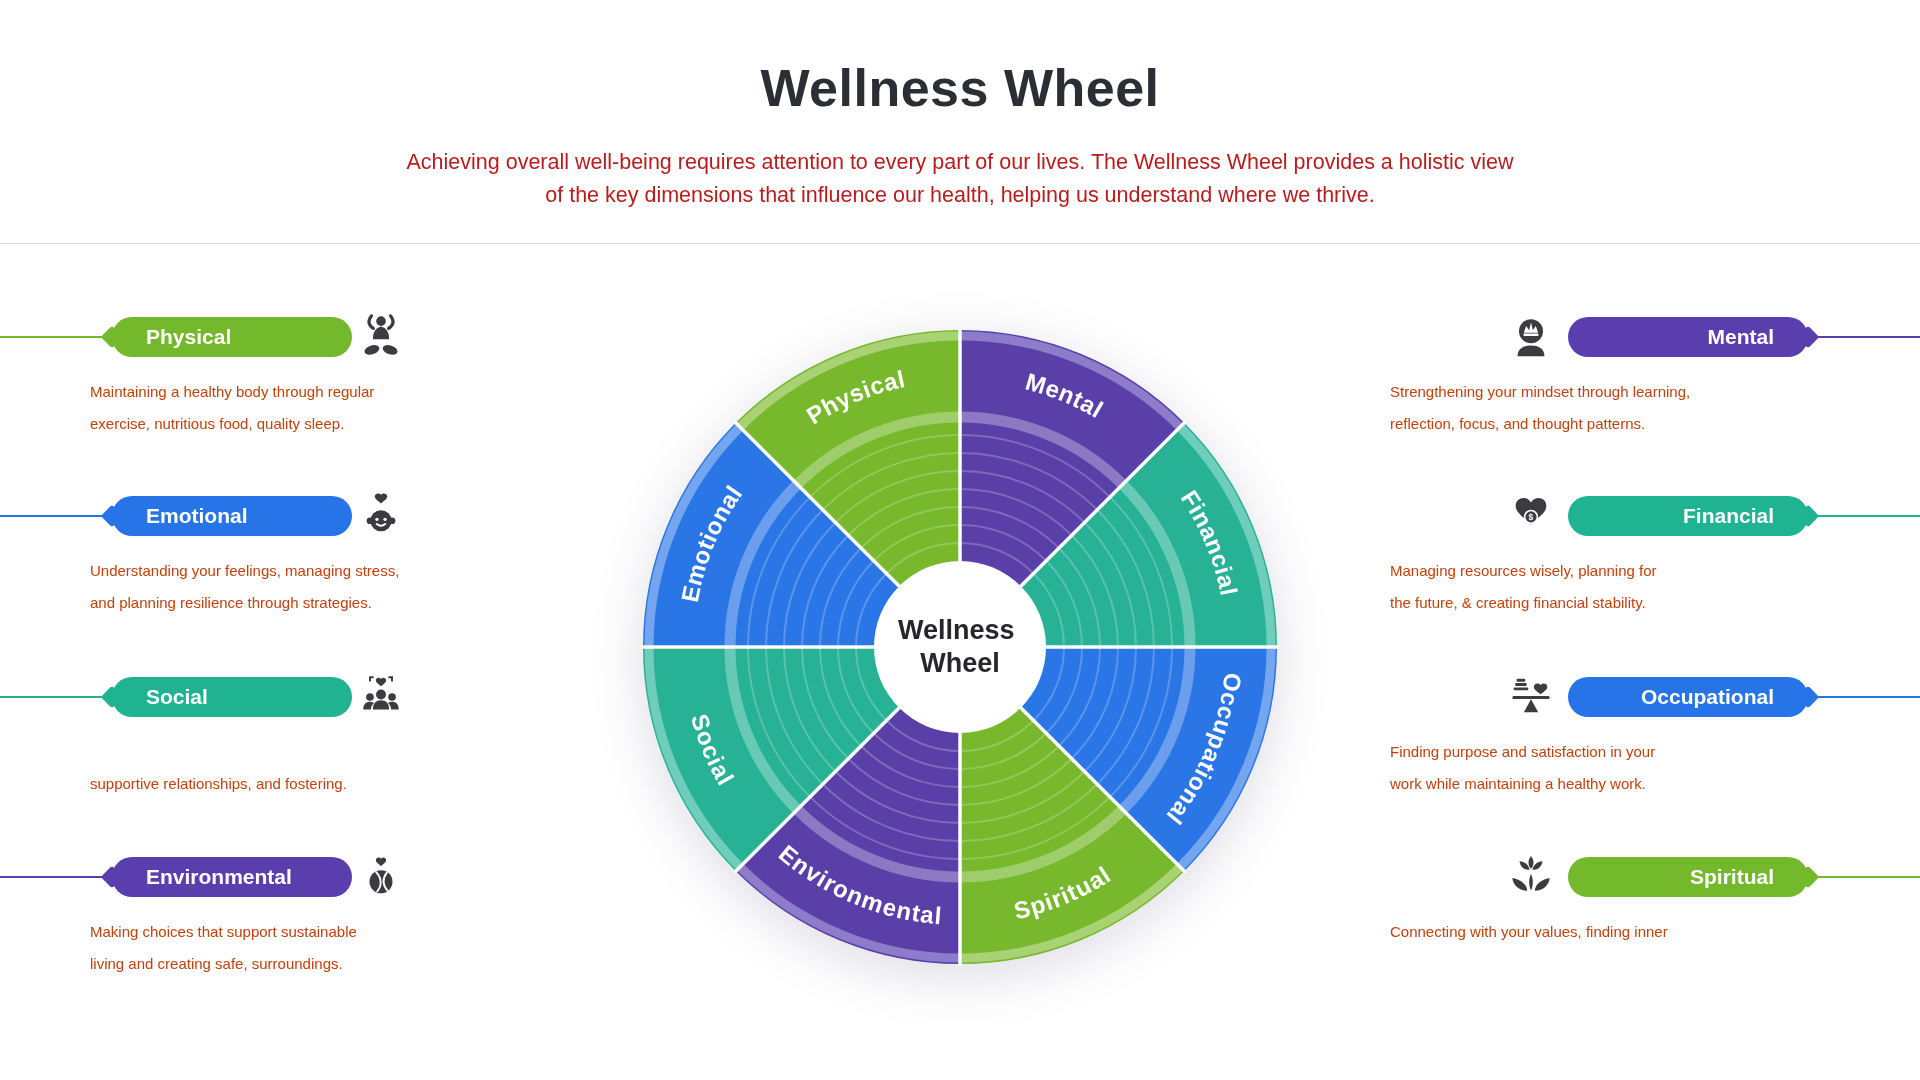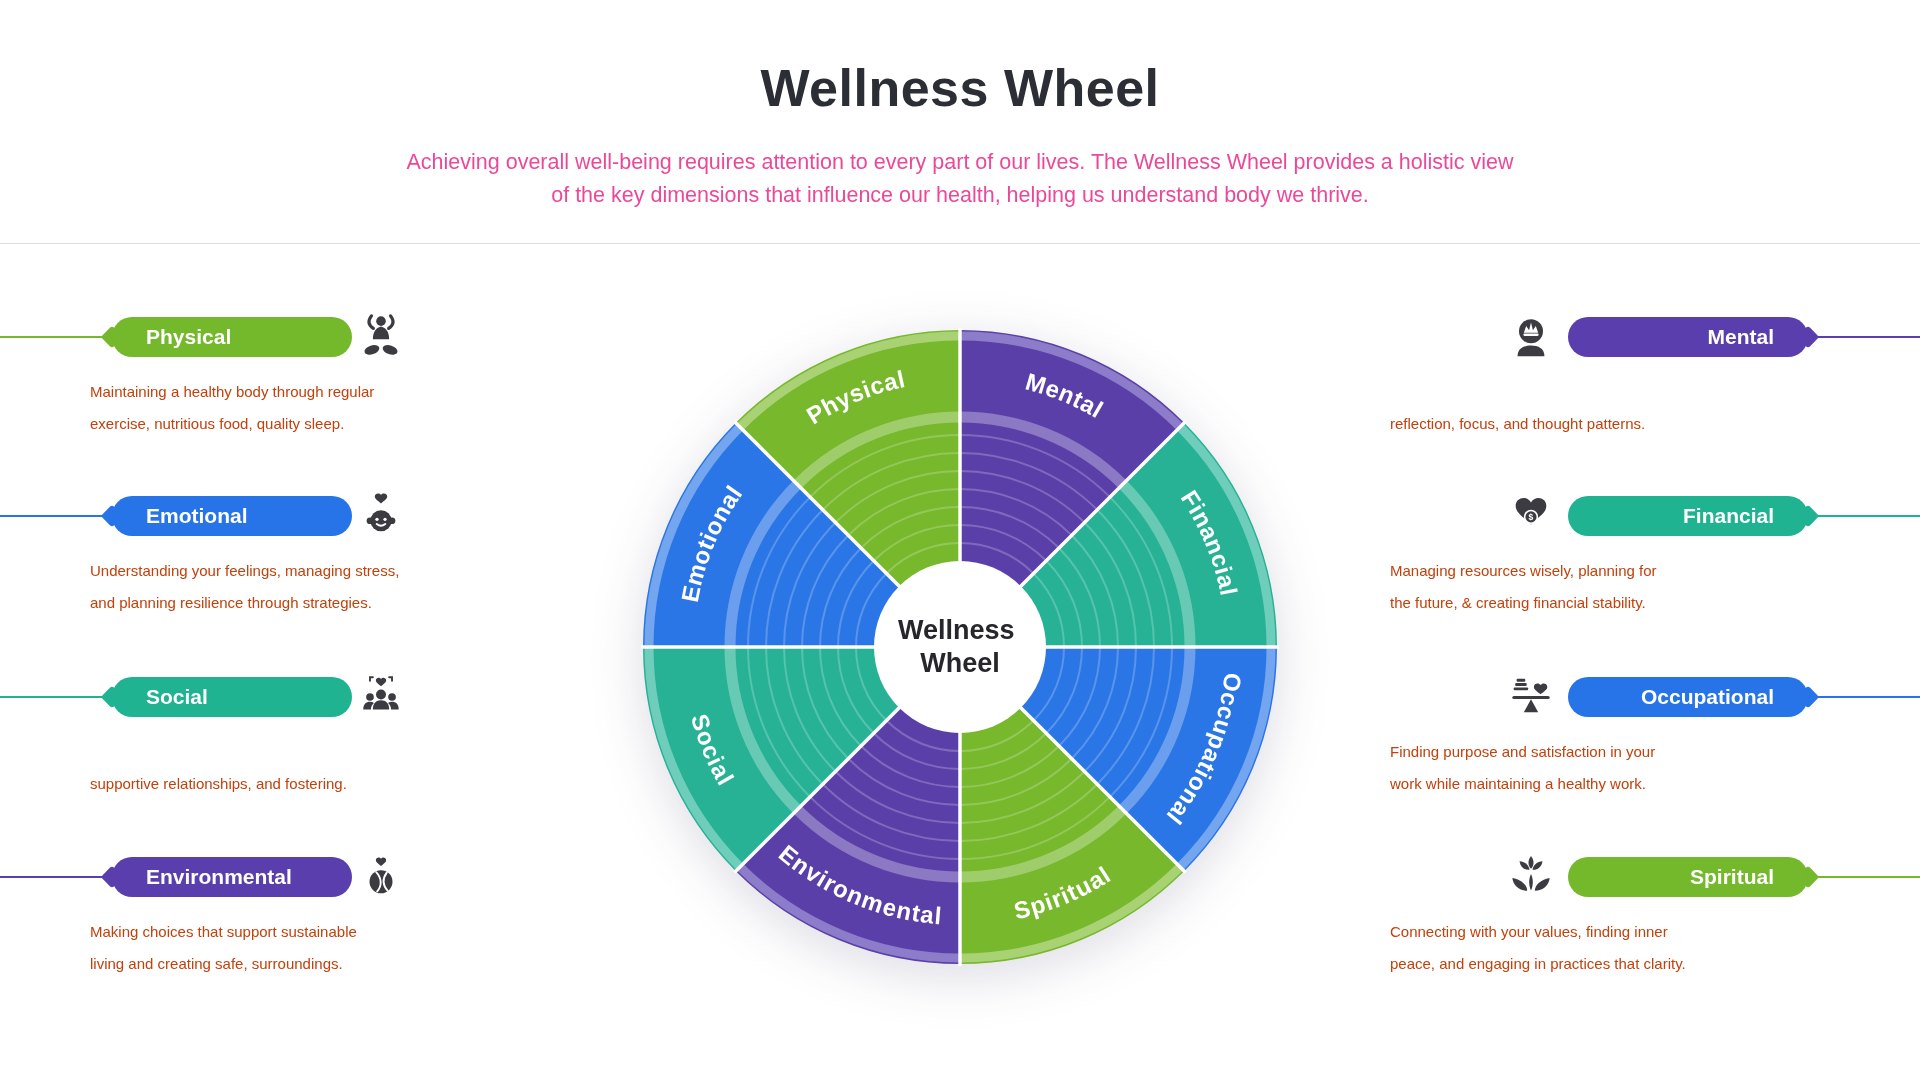--- a/index.html
+++ b/index.html
@@ -8,21 +8,21 @@
     position:relative; width:1920px; height:1080px; background:#ffffff;
     font-family:"Liberation Sans", sans-serif; overflow:hidden;
   }
   
   .title {
     position:absolute; top:58px; left:0; width:1920px; text-align:center;
     font-size:52px; font-weight:700; color:#2b2e34; letter-spacing:.5px;
   }
   .subtitle {
     position:absolute; top:146px; left:0; width:1920px; text-align:center;
-    font-size:21.5px; line-height:33px; color:#ec4899;
+    font-size:21.5px; line-height:33px; color:#b91c1c;
   }
   .divider { position:absolute; top:243px; left:0; width:1920px; height:0; border-top:1px solid #dcdde0; }
 
   
   .item { position:absolute; width:440px; height:160px; }
   .pill {
     position:absolute; top:4px; width:240px; height:40px; border-radius:20px;
     color:#ffffff; font-size:21px; font-weight:700; line-height:40px;
   }
   .pill.left-side  { left:22px;  padding-left:34px;  text-align:left; }
@@ -64,21 +64,21 @@
   .icon-white-stroke { fill:none; stroke:#ffffff; stroke-width:2; stroke-linecap:round; }
 </style>
 </head>
 <body>
 
 <div class="page">
 
   <h1 class="title">Wellness Wheel</h1>
   <p class="subtitle">
     <span>Achieving overall well-being requires attention to every part of our lives. The Wellness Wheel provides a holistic view</span><br>
-    <span>of the key dimensions that influence our health, helping us understand body we thrive.</span>
+    <span>of the key dimensions that influence our health, helping us understand where we thrive.</span>
   </p>
   <div class="divider"></div>
 
   <div class="connector left-edge line-0" style="background-color: rgb(116, 184, 43);"></div>
   <div class="connector left-edge line-1" style="background-color: rgb(38, 116, 232);"></div>
   <div class="connector left-edge line-2" style="background-color: rgb(31, 179, 146);"></div>
   <div class="connector left-edge line-3" style="background-color: rgb(91, 62, 173);"></div>
   <div class="connector right-edge line-0" style="background-color: rgb(91, 62, 173);"></div>
   <div class="connector right-edge line-1" style="background-color: rgb(31, 179, 146);"></div>
   <div class="connector right-edge line-2" style="background-color: rgb(38, 116, 232);"></div>
@@ -167,21 +167,21 @@
     <div class="pill right-side" style="background-color: rgb(91, 62, 173);">Mental</div>
     <span class="icon right-side">
       <svg viewBox="0 0 48 48">
         <circle class="icon-fill" cx="24" cy="19" r="12.5"></circle>
         <path d="M16.5 20.5l2.5-7 3 4.5 2-8 2 8 3-4.5 2.5 7z" fill="#fff"></path>
         <rect x="16" y="21.5" width="16" height="2.4" rx="1.2" fill="#fff"></rect>
         <path class="icon-fill" d="M10 45c0-8 6.5-11 14-11s14 3 14 11z"></path>
       </svg>
     </span>
     <p class="desc">
-      <br>
+      <span>Strengthening your mindset through learning,</span><br>
       <span>reflection, focus, and thought patterns.</span>
     </p>
   </div>
 
   <div class="item col-right row-1">
     <div class="notch right-side" style="background-color: rgb(31, 179, 146);"></div>
     <div class="pill right-side" style="background-color: rgb(31, 179, 146);">Financial</div>
     <span class="icon right-side">
       <svg viewBox="0 0 48 48">
         <path class="icon-fill" d="M24 11C20.5 3.5 8 5 8 14.5 8 22 17 26.5 24 34c7-7.5 16-12 16-19.5C40 5 27.5 3.5 24 11z"></path>
@@ -223,21 +223,20 @@
         <path class="icon-fill" d="M24 3c3.5 4.5 3.5 9.5 0 13.5-3.5-4-3.5-9 0-13.5z"></path>
         <path class="icon-fill" d="M12 8.5c5.5.5 9.5 3.5 10.5 9-5.5.5-9.5-3-10.5-9z"></path>
         <path class="icon-fill" d="M36 8.5c-5.5.5-9.5 3.5-10.5 9 5.5.5 9.5-3 10.5-9z"></path>
         <path class="icon-fill" d="M4.5 26c1 8 7 13 15.5 13.5 0-6-5.5-11.5-15.5-13.5z"></path>
         <path class="icon-fill" d="M43.5 26c-1 8-7 13-15.5 13.5 0-6 5.5-11.5 15.5-13.5z"></path>
         <path class="icon-fill" d="M24 22c2.5 5 2.5 12 0 17-2.5-5-2.5-12 0-17z"></path>
       </svg>
     </span>
     <p class="desc">
       <span>Connecting with your values, finding inner</span><br>
-      <span>peace, and engaging in practices that clarity.</span>
     </p>
   </div>
 
   <svg class="wheel-svg" width="680" height="680" viewBox="0 0 680 680">
 
     <path d="M340,23 A317,317 0 0 1 564.2,115.8 L399.4,280.6 A84,84 0 0 0 340,256 Z" fill="#5b3fa9"></path>
     <path d="M564.2,115.8 A317,317 0 0 1 657,340 L424,340 A84,84 0 0 0 399.4,280.6 Z" fill="#27b295"></path>
     <path d="M657,340 A317,317 0 0 1 564.2,564.2 L399.4,399.4 A84,84 0 0 0 424,340 Z" fill="#2b76e6"></path>
     <path d="M564.2,564.2 A317,317 0 0 1 340,657 L340,424 A84,84 0 0 0 399.4,399.4 Z" fill="#77b82c"></path>
     <path d="M340,657 A317,317 0 0 1 115.8,564.2 L280.6,399.4 A84,84 0 0 0 340,424 Z" fill="#5b3fa9"></path>

